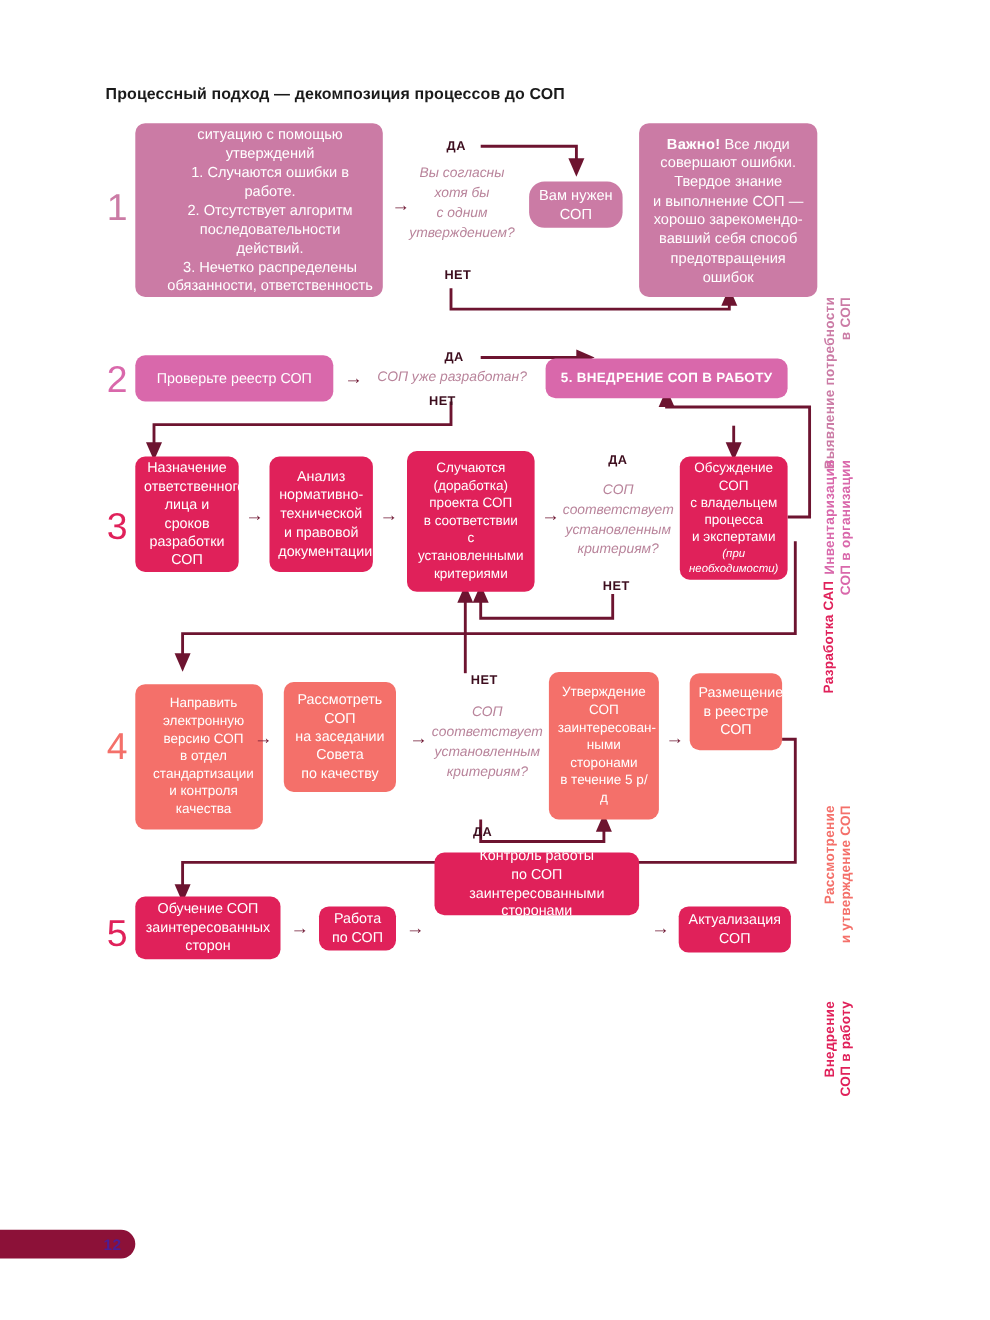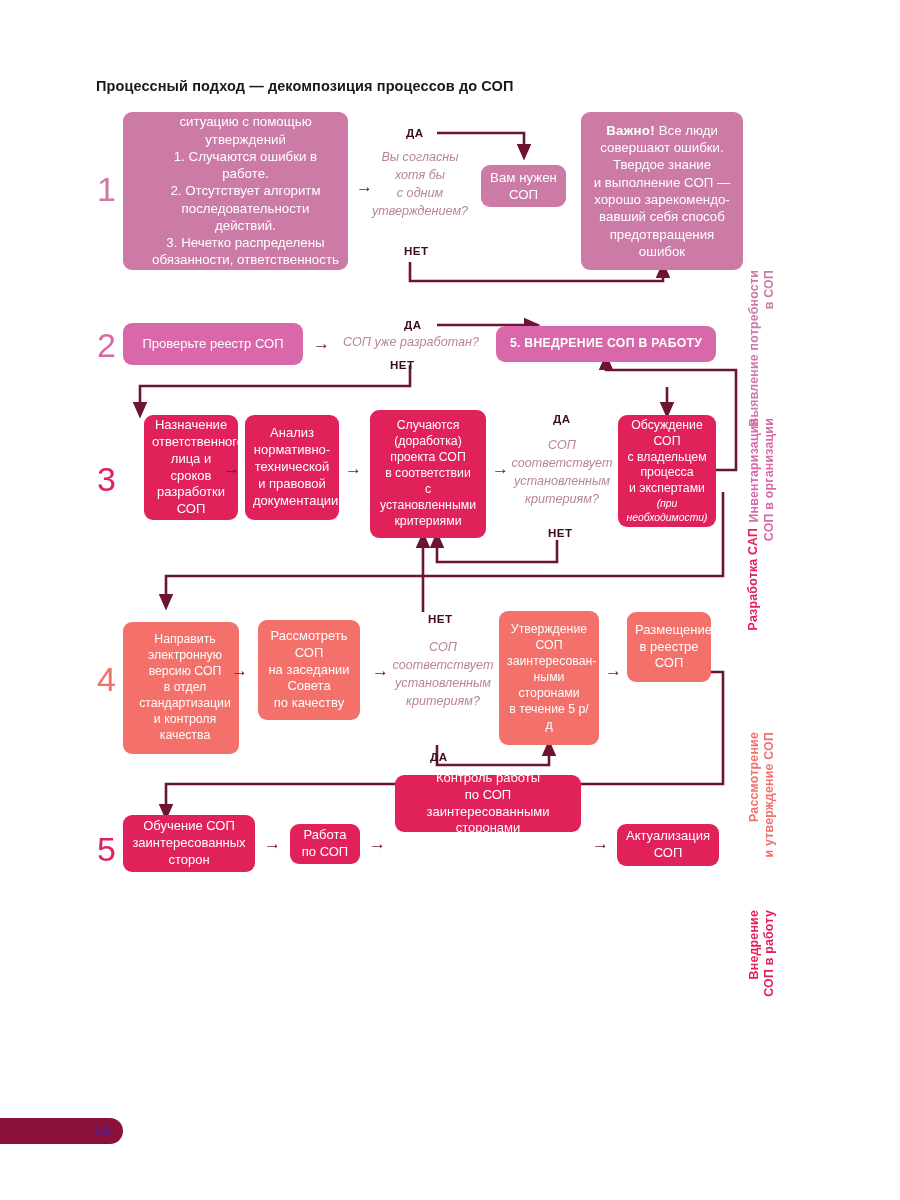--- a/index.html
+++ b/index.html
@@ -215,21 +215,21 @@
         <div>Вы согласны</div>
         <div>хотя бы</div>
         <div>с одним</div>
         <div>утверждением?</div>
       </div>
     </div>
 
     <div class="yn" style="left:406px; top:126px;">ДА</div>
     <div class="yn" style="left:404px; top:244px;">НЕТ</div>
 
-    <div class="node n-row1" style="left:481px; top:165px; width:85px; height:42px;">
+    <div class="node n-row1" style="left:481px; top:165px; width:85px; height:42px;border-radius:14px;">
       <div class="inner">
         <div>Вам нужен</div>
         <div>СОП</div>
       </div>
     </div>
 
     <div class="node n-row1" style="left:581px; top:112px; width:162px; height:158px;">
       <div class="inner">
         <div>
           <span class="n-bold">Важно!</span><span> Все люди</span>
@@ -254,21 +254,21 @@
       <div class="inner">СОП уже разработан?</div>
     </div>
 
     <div class="yn" style="left:404px; top:318px;">ДА</div>
     <div class="yn" style="left:390px; top:358px;">НЕТ</div>
 
     <div class="node n-row2 n-bold" style="left:496px; top:326px; width:220px; height:36px; font-size:12.2px;">
       <div class="inner">5. ВНЕДРЕНИЕ СОП В РАБОТУ</div>
     </div>
 
-    <div class="node n-row3" style="left:123px; top:415px; width:94px; height:105px;margin-left:21px;">
+    <div class="node n-row3" style="left:123px; top:415px; width:94px; height:105px;">
       <div class="inner">
         <div>Назначение</div>
         <div>ответственного</div>
         <div>лица и сроков</div>
         <div>разработки</div>
         <div>СОП</div>
       </div>
     </div>
 
     <div class="arrow-h" style="left:223px; top:460px;">→</div>

